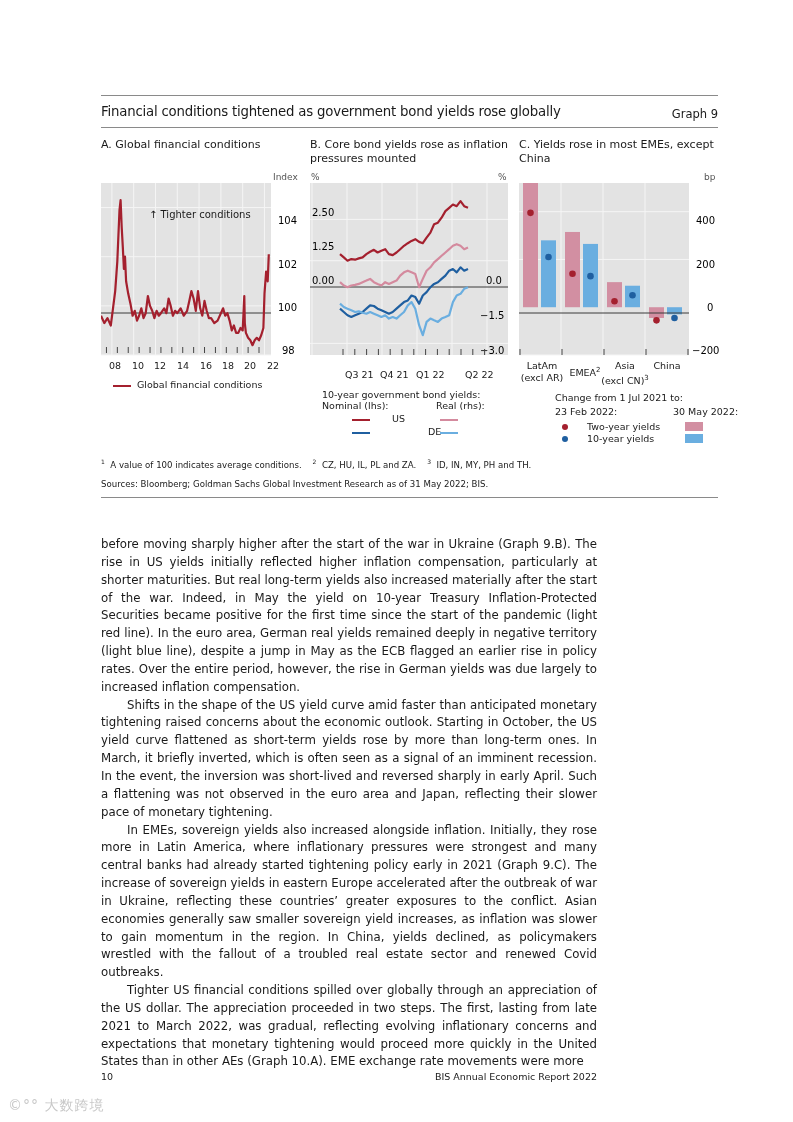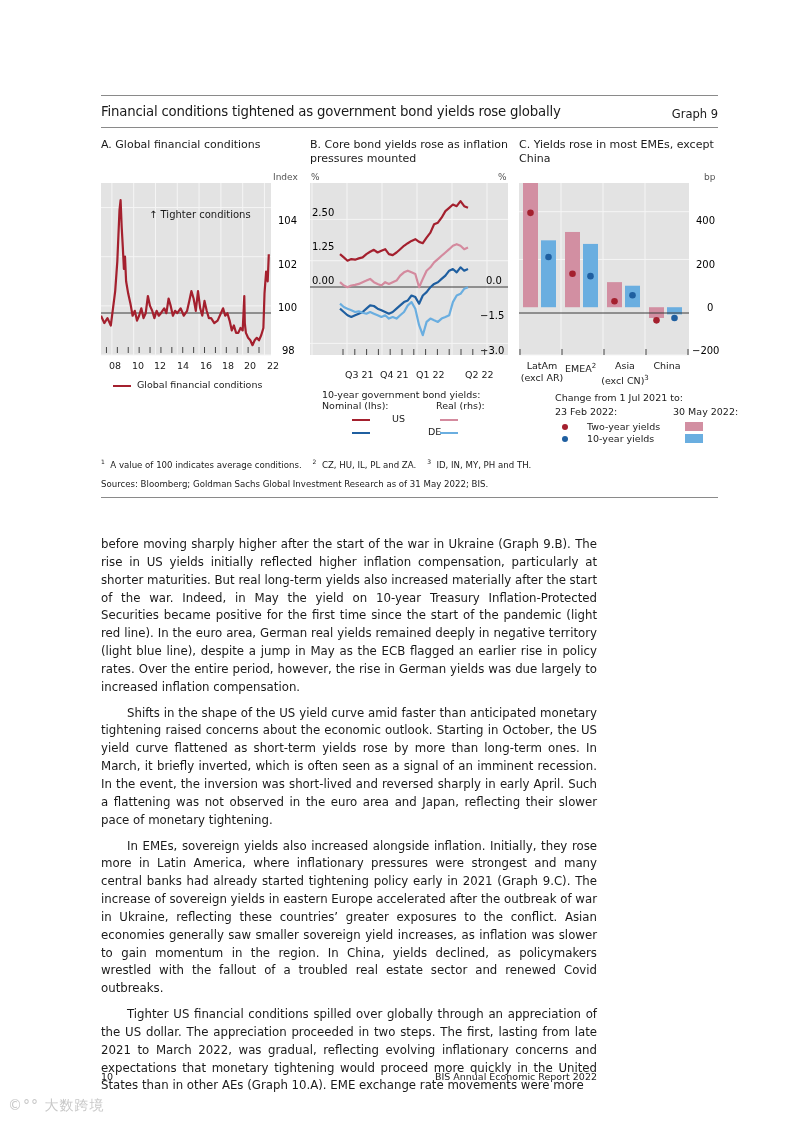--- a/index.html
+++ b/index.html
@@ -10,21 +10,21 @@
   .graph-title { left:101px; top:104px; font-size:13.3px; letter-spacing:-0.2px; }
   .graph-num { right:75px; top:107px; font-size:11.5px; }
   .panel-title { font-size:11px; line-height:14px; width:205px; }
   .unit { font-size:9px; color:#555; }
   .ax { font-size:9.5px; }
   .legend { font-size:9.5px; }
   .foot { left:101px; font-size:8.6px; }
   .foot sup { font-size:6px; }
   .body-text { left:101px; top:536px; width:496px; font-size:11.75px; line-height:17.85px; text-align:justify; }
   .body-text p { margin:0; }
-  .body-text p.indent { text-indent:26px;margin-top:8px; }
+  .body-text p.indent { text-indent:26px; }
   .page-num { left:101px; top:1071px; font-size:9.5px; }
   .report { right:196px; top:1071px; font-size:9.5px; }
   .watermark { left:8px; top:1097px; font-size:14px; color:#c8c8c8; letter-spacing:1px; }
   sup { font-size:7px; }
   svg text { font-family:"DejaVu Sans", "Liberation Sans", sans-serif; }
 </style>
 </head>
 <body>
 
 <div class="rule" style="top:95px;"></div>
@@ -211,21 +211,21 @@
       <line x1="85" x2="85" y1="166" y2="172" stroke="#444" stroke-width="1"></line>
       <line x1="127" x2="127" y1="166" y2="172" stroke="#444" stroke-width="1"></line>
       <line x1="169" x2="169" y1="166" y2="172" stroke="#444" stroke-width="1"></line>
     </g>
 </svg>
 <div class="abs" style="left:519px; top:360px; width:200px; height:28px;">
   <div class="abs ax" style="left:1px; text-align:center; width:44px; line-height:12px;">
     <div>LatAm</div>
       <div>(excl AR)</div>
   </div>
-  <div class="abs ax" style="left:46px; width:40px; line-height:12px;">
+  <div class="abs ax" style="left:46px; text-align:center; width:40px; line-height:20px;">
     <span>EMEA</span><sup>2</sup>
   </div>
   <div class="abs ax" style="left:82px; text-align:center; width:48px; line-height:12px;">
     <div>Asia</div>
       <div><span>(excl CN)</span><sup>3</sup></div>
   </div>
   <div class="abs ax" style="left:132px; text-align:center; width:32px; line-height:12px;">
     <div>China</div>
   </div>
 </div>

